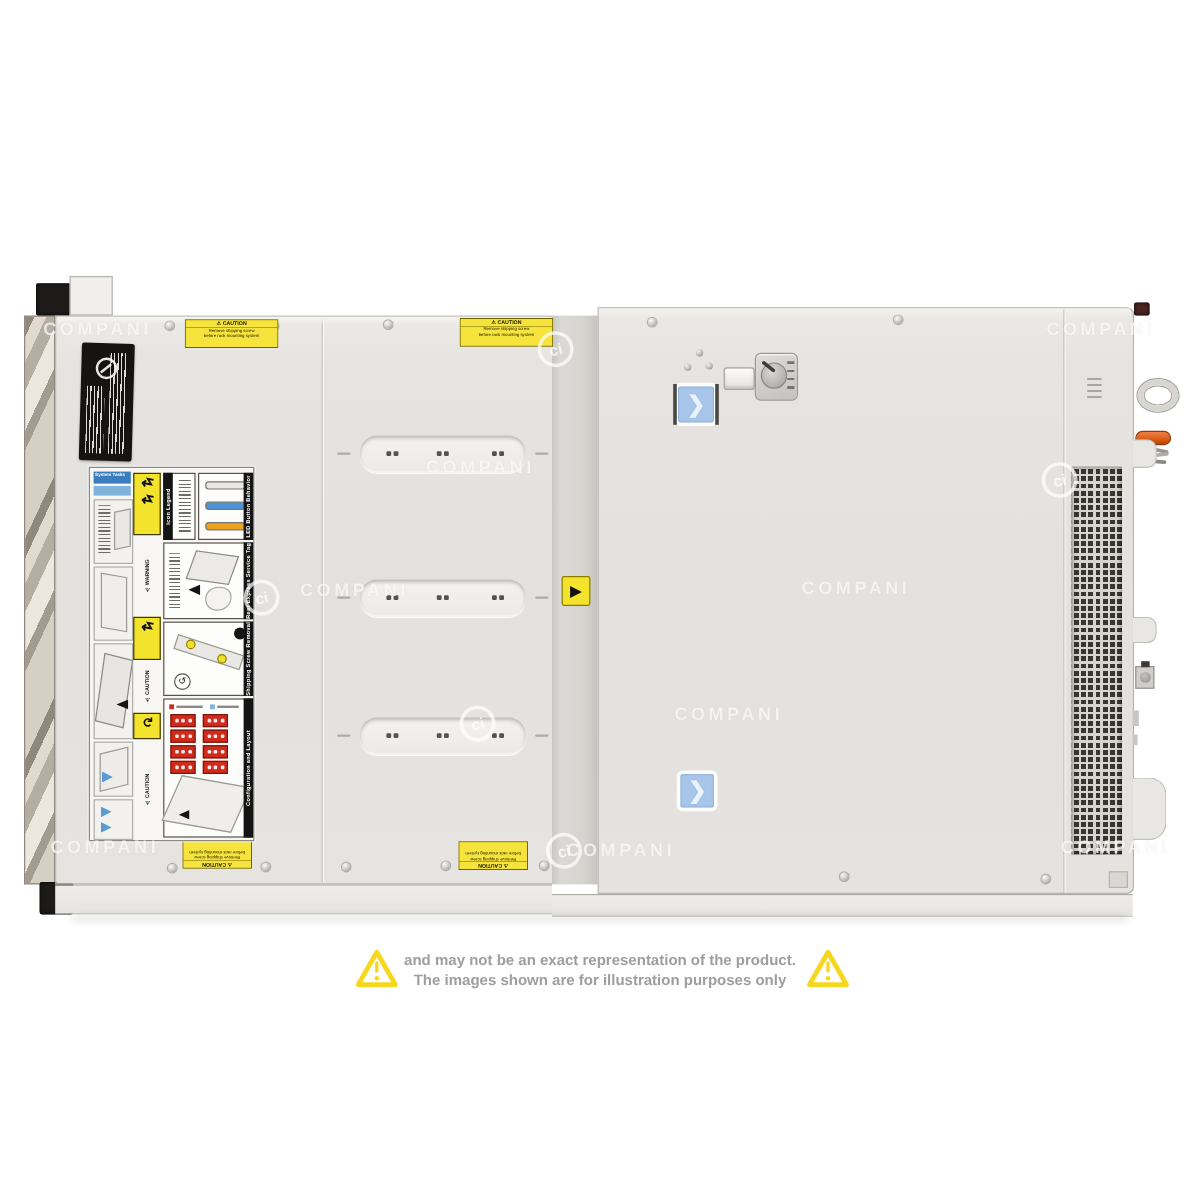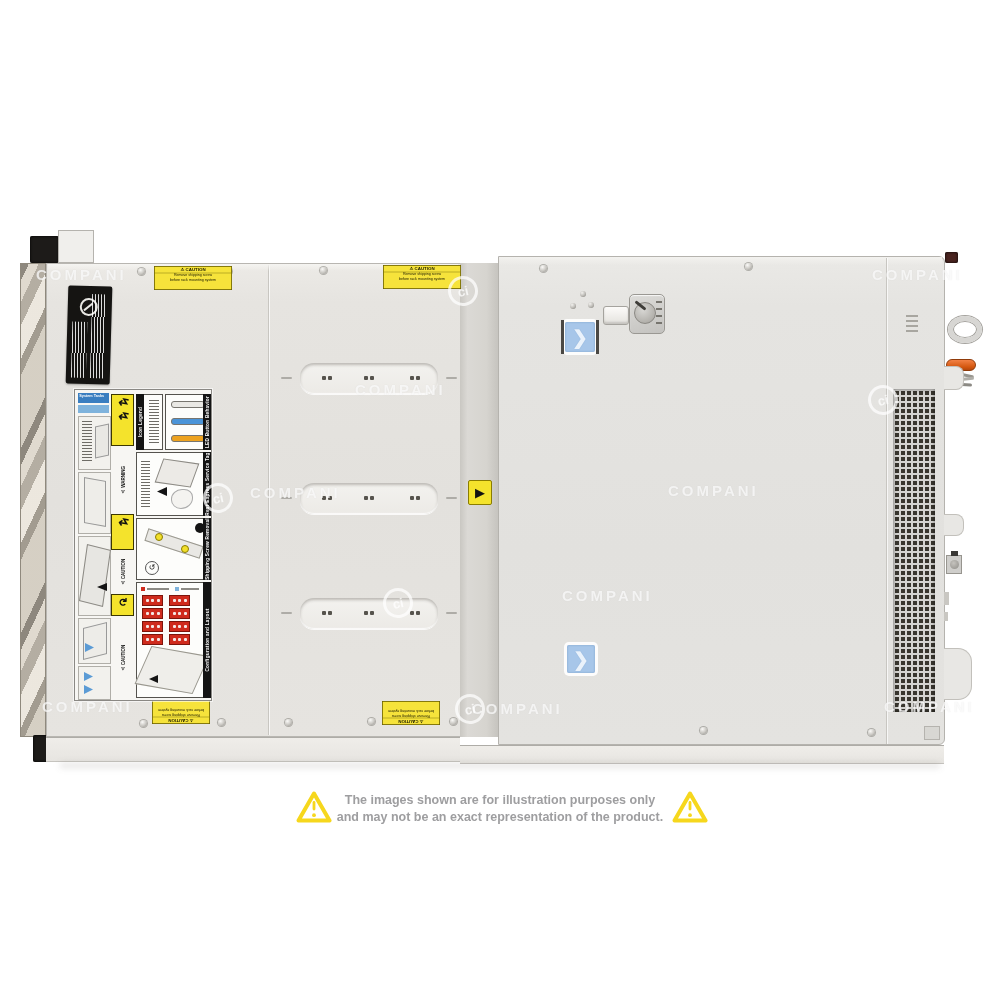--- a/index.html
+++ b/index.html
@@ -438,22 +438,22 @@
       <div class="wm-logo" style="left: 455px; top: 694px;">ci</div>
     </div>
 
   <div>
     <svg class="abs" style="left:296px;top:790px;" width="36" height="34" viewBox="0 0 36 34">
       <path d="M18 3.5 L33.5 30.5 L2.5 30.5 Z" fill="#ffffff" stroke="#f6d71d" stroke-width="4" stroke-linejoin="round"></path>
       <rect x="16.6" y="11" width="2.8" height="9.5" rx="1.4" fill="#f6d71d"></rect>
       <circle cx="18" cy="25.2" r="1.9" fill="#f6d71d"></circle>
     </svg>
     <div class="abs disc-text">
+      <div>and may not be an exact representation of the product.</div>
       <div>The images shown are for illustration purposes only</div>
-      <div>and may not be an exact representation of the product.</div>
     </div>
     <svg class="abs" style="left:672px;top:790px;" width="36" height="34" viewBox="0 0 36 34">
       <path d="M18 3.5 L33.5 30.5 L2.5 30.5 Z" fill="#ffffff" stroke="#f6d71d" stroke-width="4" stroke-linejoin="round"></path>
       <rect x="16.6" y="11" width="2.8" height="9.5" rx="1.4" fill="#f6d71d"></rect>
       <circle cx="18" cy="25.2" r="1.9" fill="#f6d71d"></circle>
     </svg>
   </div>
 </div>
 
 </body></html>

